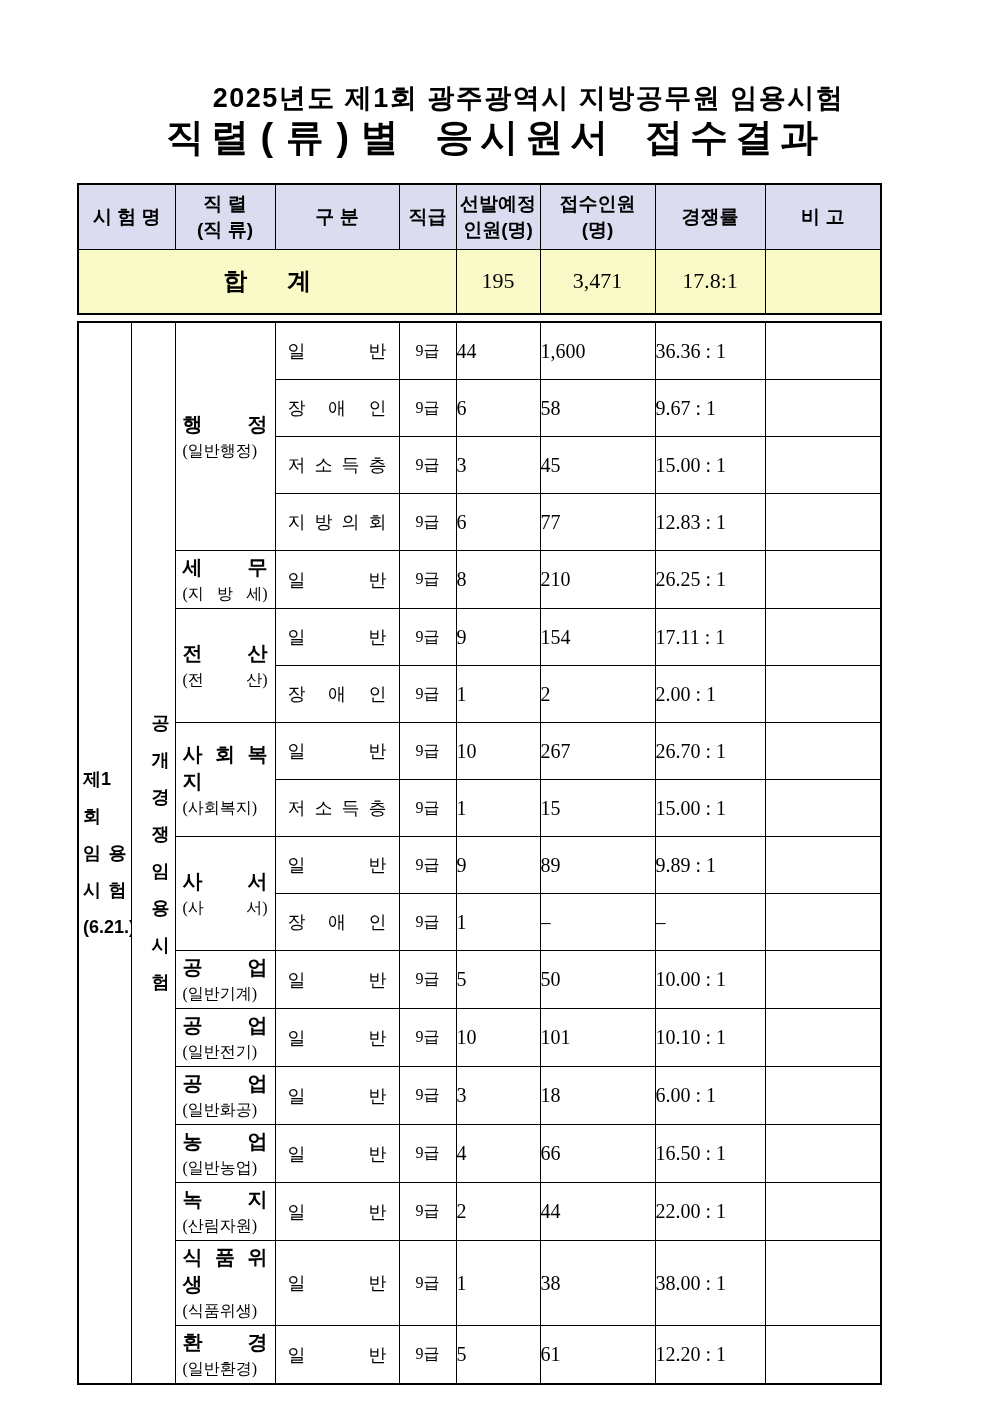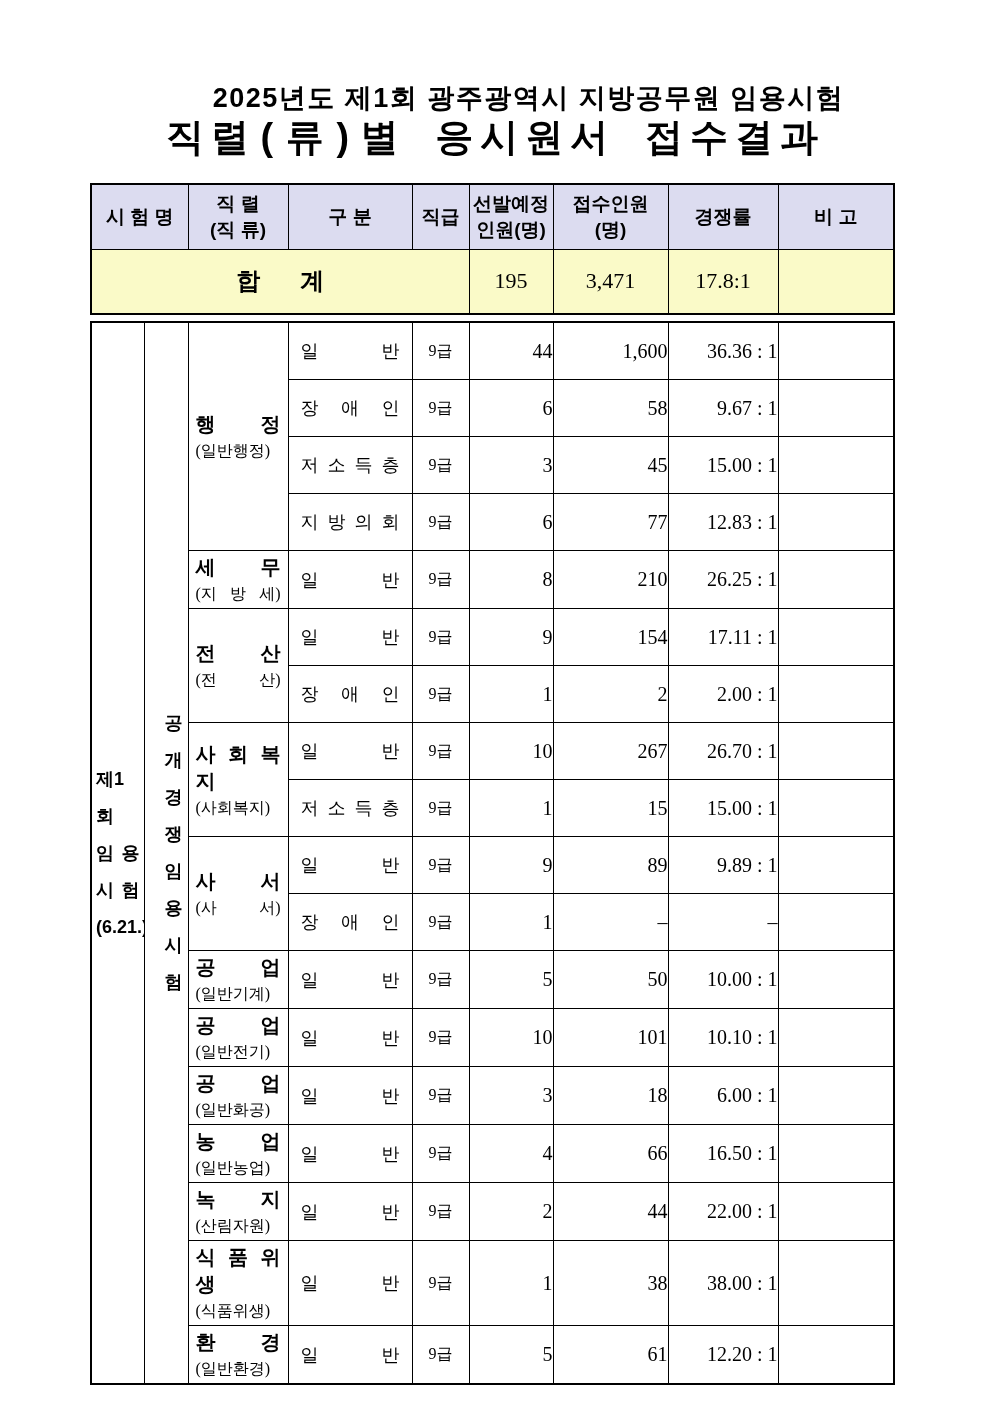--- a/index.html
+++ b/index.html
@@ -12,21 +12,21 @@
     position:absolute; top:80px; left:0; width:100%;
     text-align:center; font-weight:bold; font-size:27px; letter-spacing:1.5px;
     font-family:"Liberation Sans", sans-serif;
     margin-left:33px;
   }
   .title2 {
     position:absolute; top:112px; left:0; width:100%;
     text-align:center; font-weight:bold; font-size:38px; letter-spacing:7px;
     font-family:Liberation Mono, monospace;
   }
-  .table-wrap { position:absolute; left:90px; top:183px; width:835px; }
+  .table-wrap { position:absolute; left:77px; top:183px; width:835px; }
 
   table { border-collapse:collapse; table-layout:fixed; width:803px; }
   td, th { border:1.5px solid #000; padding:0; overflow:hidden; vertical-align:middle; }
   table.t1 { border:2.5px solid #000; }
   table.t2 { border:2.5px solid #000; margin-top:6px; }
 
   tr.hdr { height:65px; }
   tr.hdr th {
     background:var(--header-bg, #dcdcf0);
     font-weight:bold; font-size:19px; line-height:1.35;
@@ -59,21 +59,21 @@
   }
   .series-sub {
     margin-top:3px; font-size:16px; font-family:"Liberation Serif", serif;
     text-align:justify; text-align-last:justify;
   }
   .cat-cell {
     font-size:18px; font-family:"Liberation Serif", serif;
     text-align:justify; text-align-last:justify; padding:16px 12px;
   }
   .grade-cell { text-align:center; font-size:16px; font-family:"Liberation Serif", serif; }
-  .num-cell   { text-align:right; font-size:20px; font-family:"Liberation Serif", serif;margin-top:28px; }
+  .num-cell   { text-align:left; font-size:20px; font-family:"Liberation Serif", serif;margin-top:28px; }
   .note-cell  { background:#fff; }
 </style>
 </head>
 <body>
 
 <div class="page">
 
   <div class="title1">2025년도 제1회 광주광역시 지방공무원 임용시험</div>
   <div class="title2">직렬(류)별  응시원서  접수결과</div>
 

